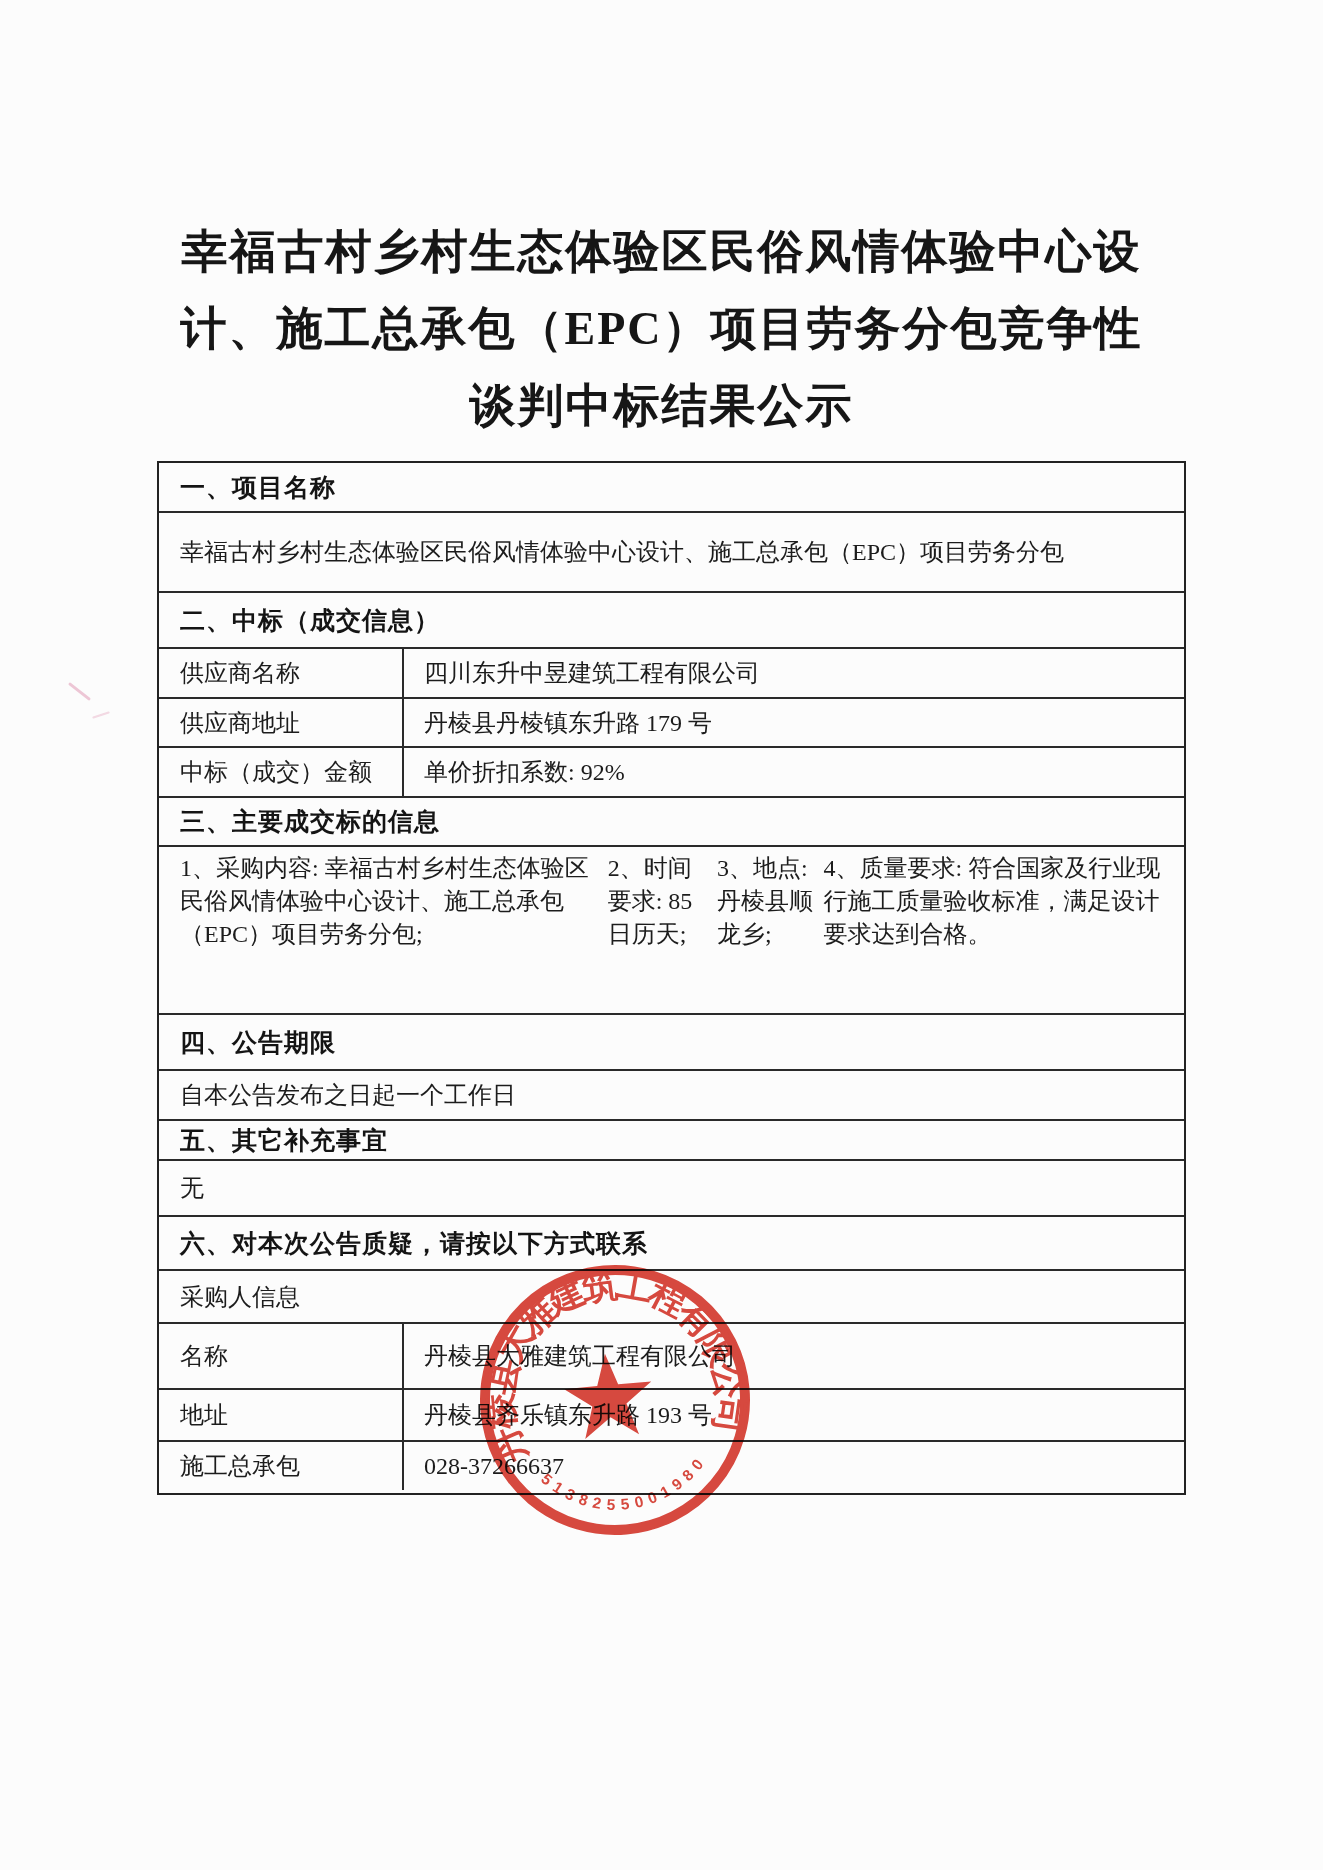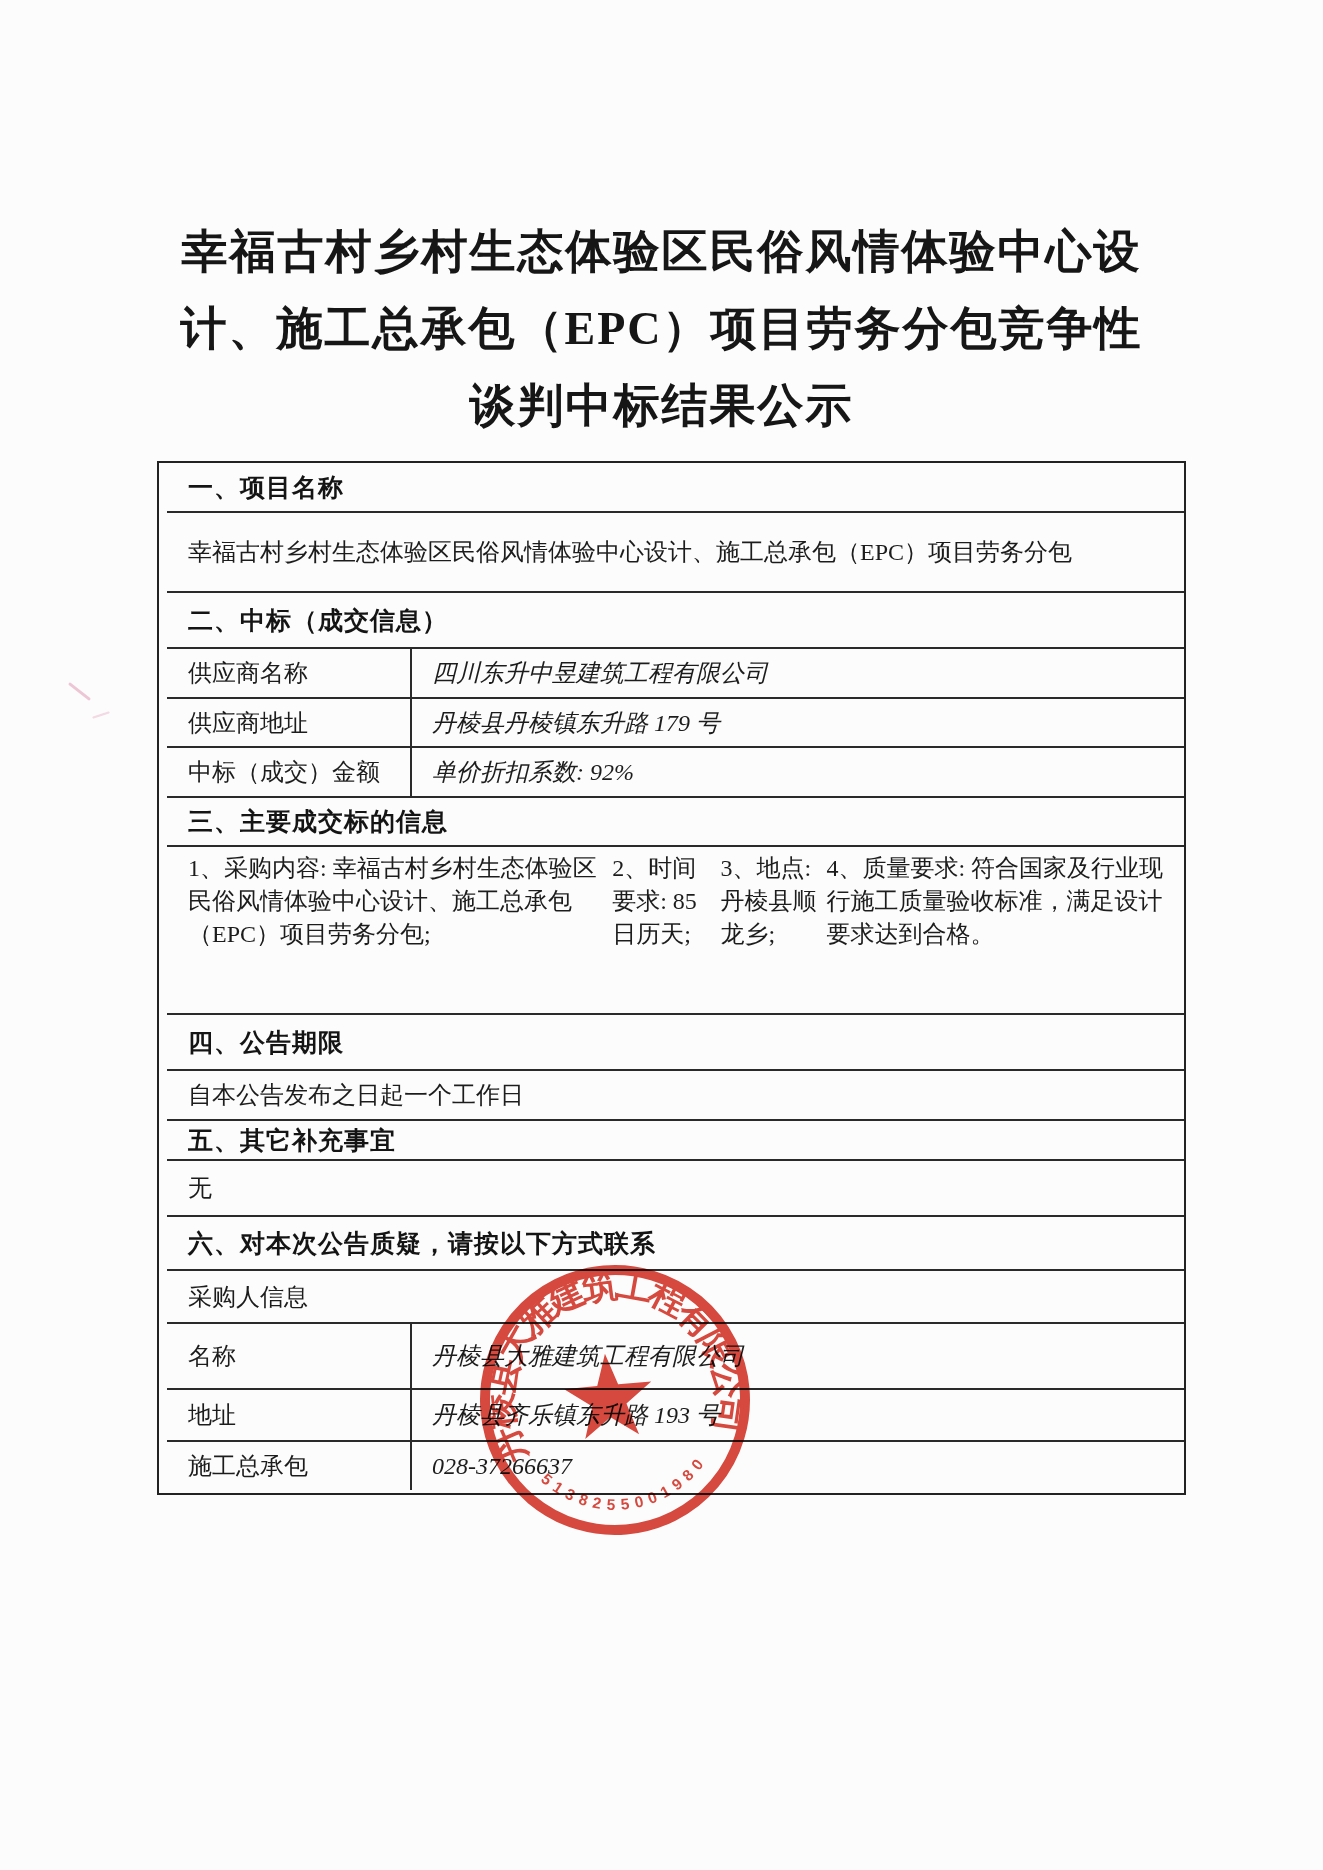--- a/index.html
+++ b/index.html
@@ -31,21 +31,20 @@
     box-sizing:border-box;
     display:flex;flex-direction:column;
     background:transparent;
   }
   .row{
     box-sizing:border-box;
     border-bottom:2px solid #2a2a2a;
     display:flex;
     align-items:center;
     flex:none;
-    margin-left:8px;
   }
   .row:last-child{border-bottom:none;}
   .sec-header{
     font-family:"Liberation Sans","DejaVu Sans",sans-serif;
     font-weight:700;
     font-size:25px;
     letter-spacing:1px;
     padding-left:21px;
     color:#141414;
   }
@@ -54,21 +53,21 @@
     padding-left:21px;
     padding-right:12px;
   }
   .two-col{padding:0;}
   .cell{box-sizing:border-box;height:100%;display:flex;align-items:center;font-size:24px;}
   .cell.label{
     width:245px;flex:none;
     border-right:2px solid #2a2a2a;
     padding-left:21px;
   }
-  .cell.value{flex:1;padding-left:20px;padding-right:10px;font-style:italic;}
+  .cell.value{flex:1;padding-left:20px;padding-right:10px;}
   .multi-line{
     align-items:flex-start;
     flex-direction:row;
     justify-content:flex-start;
     padding-top:5px;
   }
   .multi-line p{
     margin:0;
     font-size:24px;
     line-height:33px;

